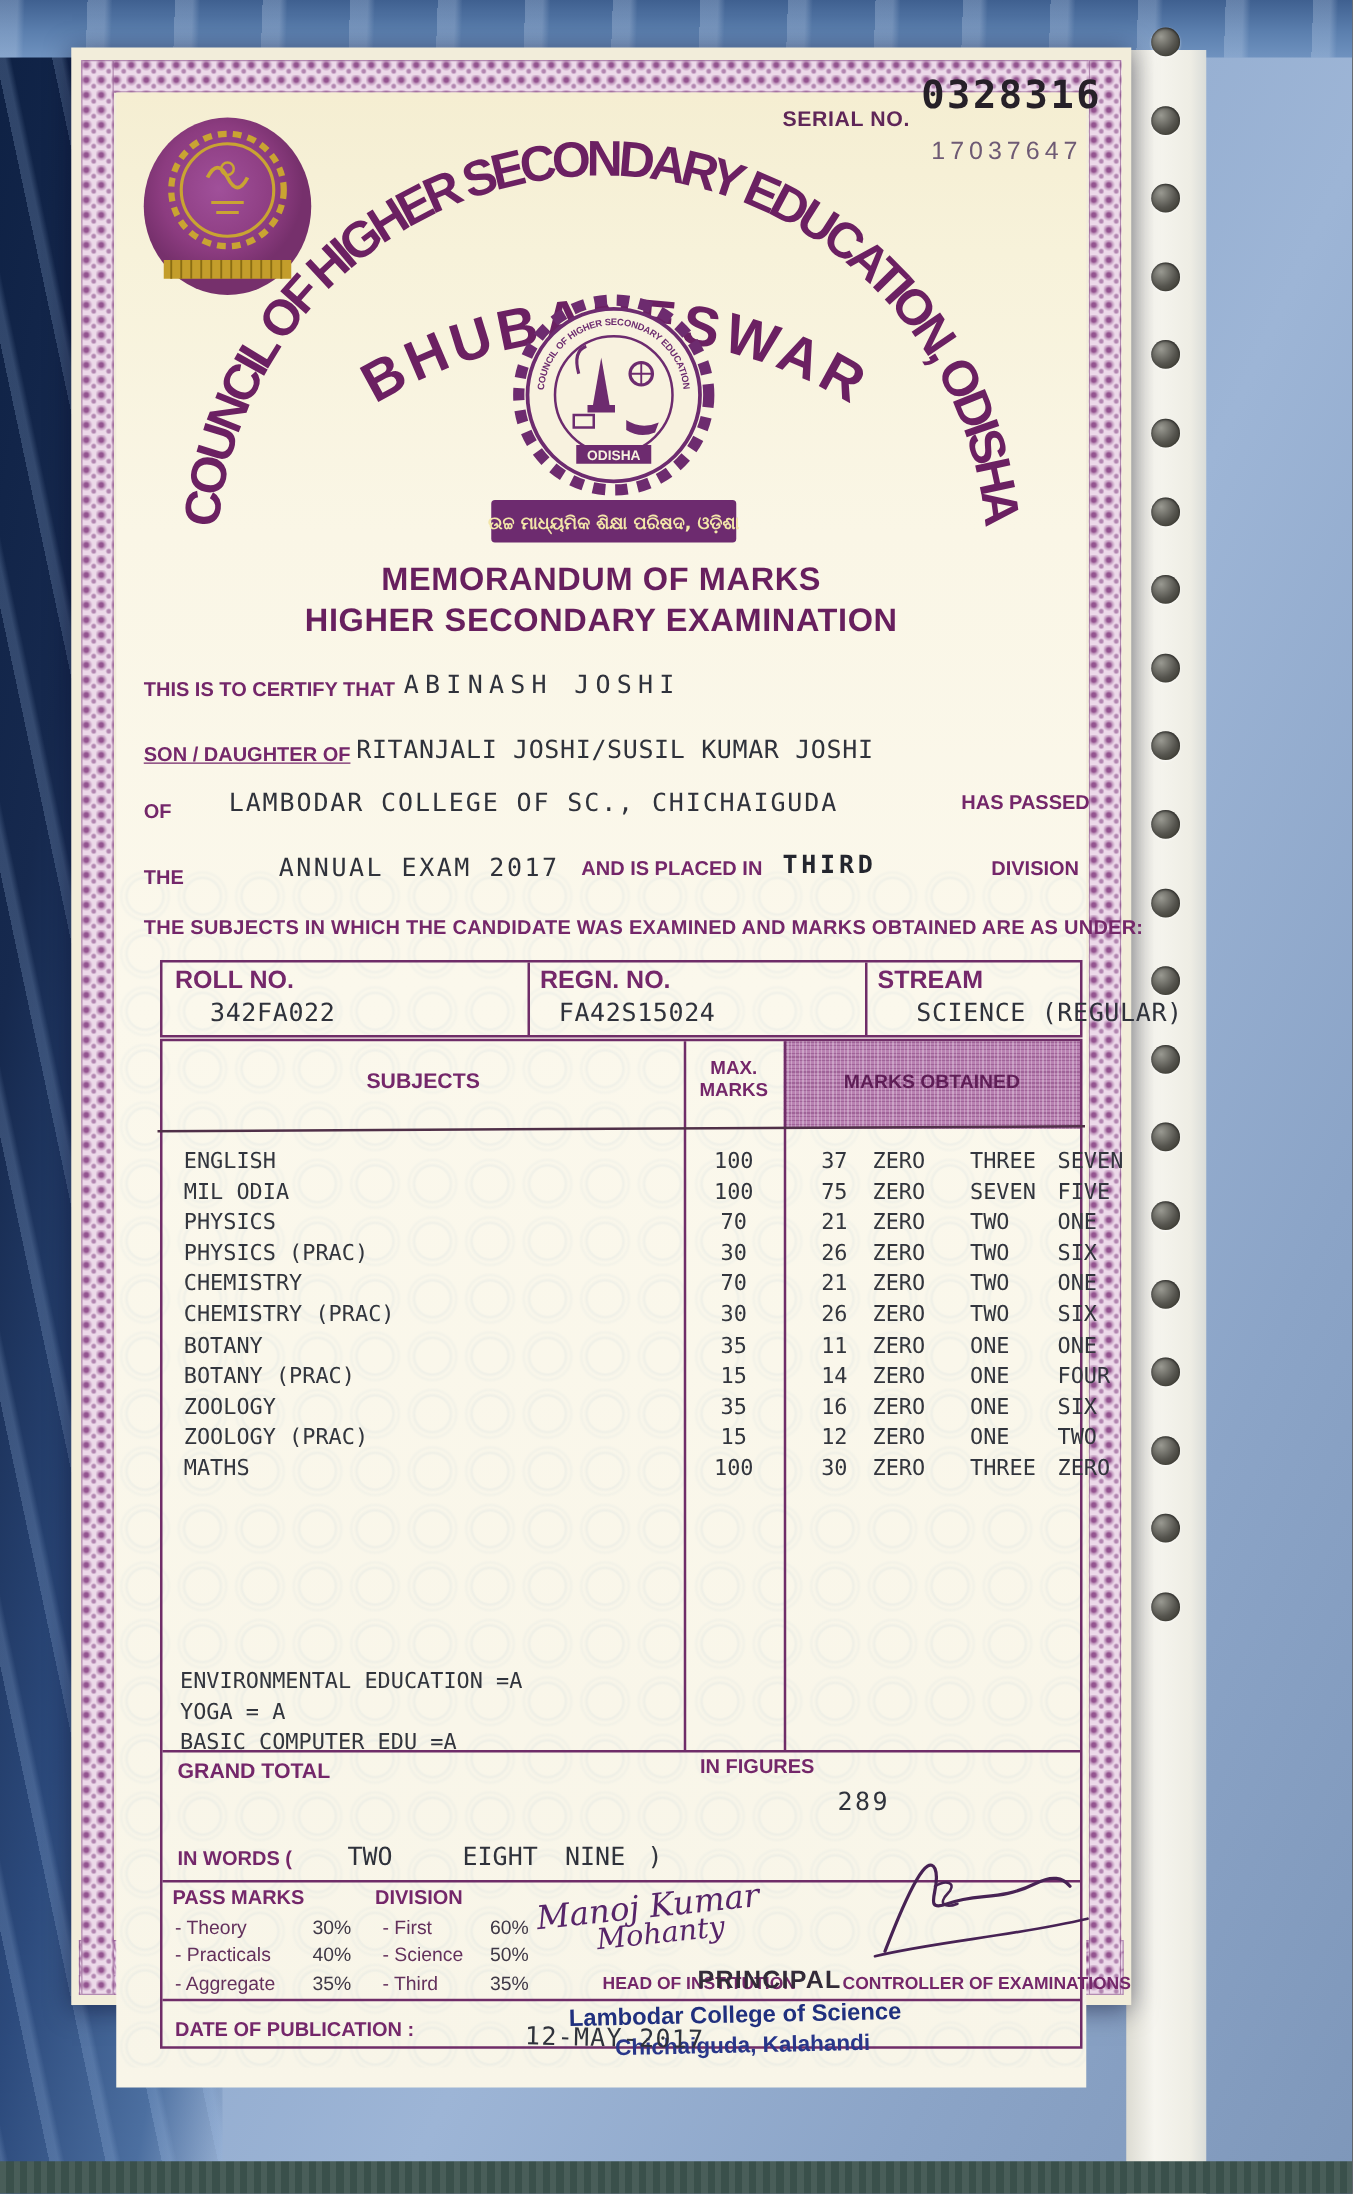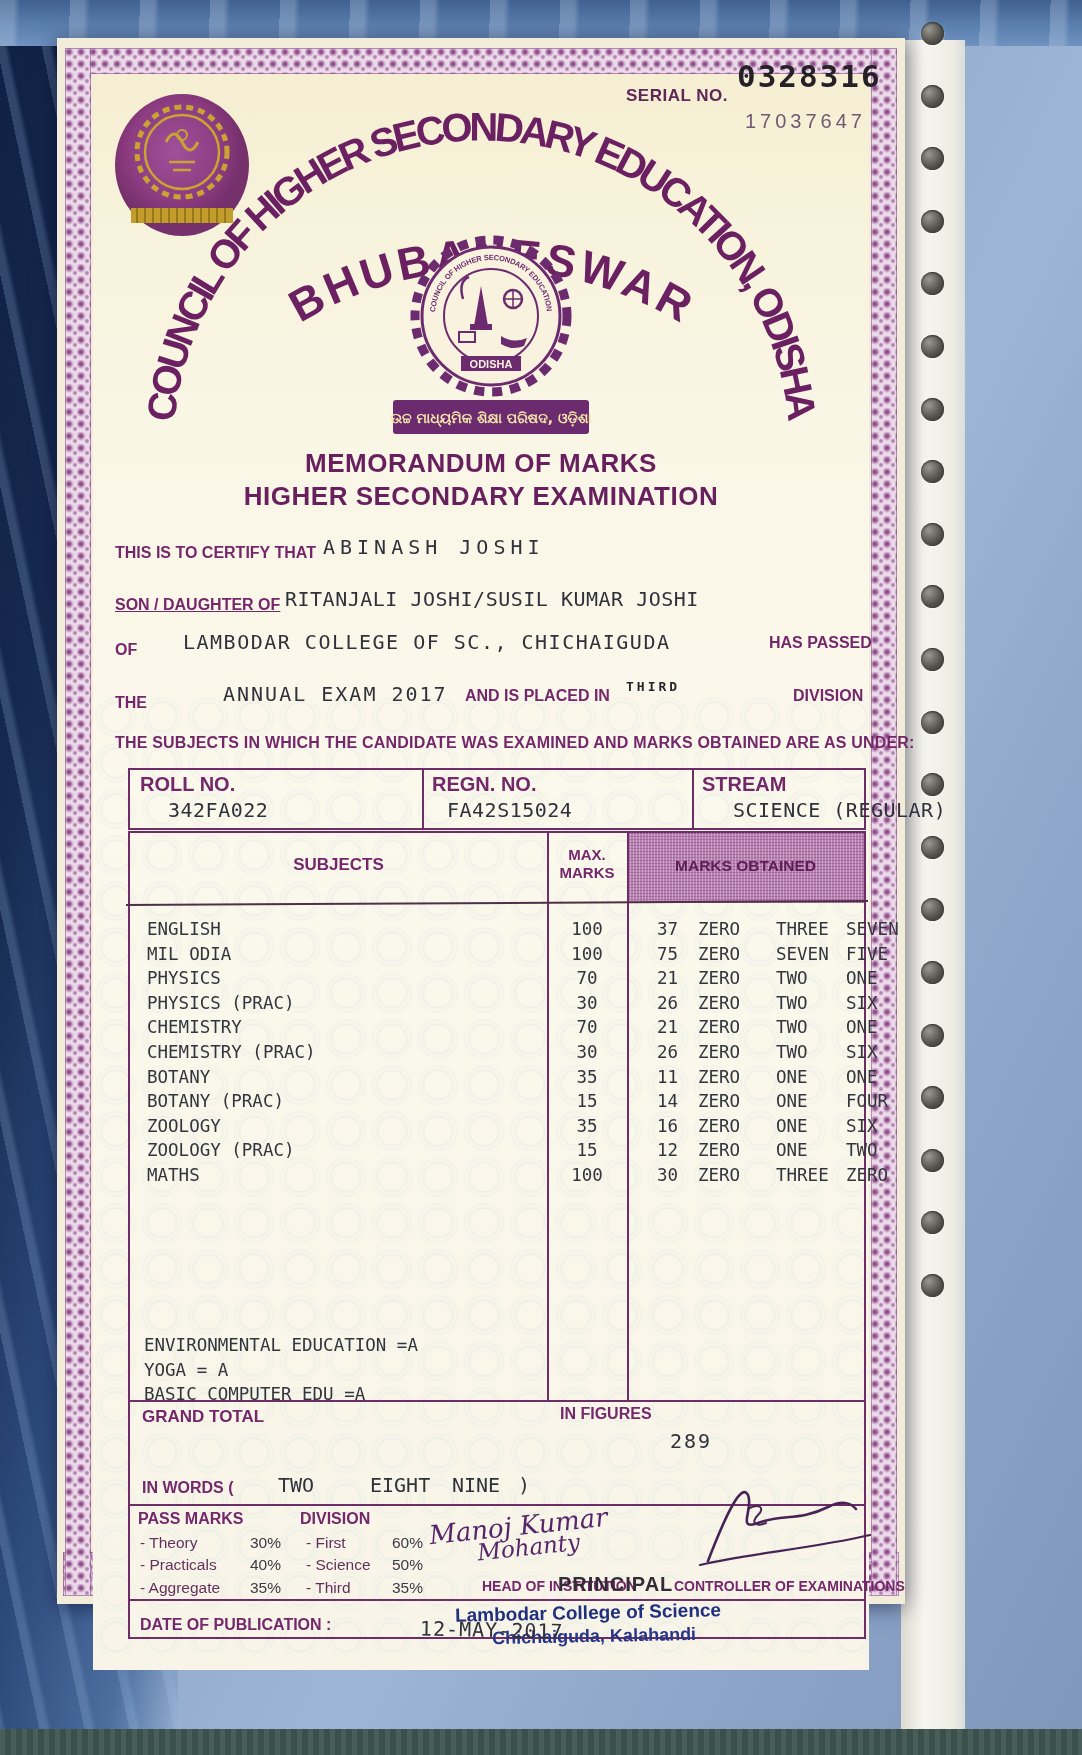--- a/index.html
+++ b/index.html
@@ -69,21 +69,21 @@
   #certify-label{left:22px;top:470px;font-size:16px;}
   #student-name{left:230px;top:461px;font-size:20px;letter-spacing:5px;}
   #parent-label{left:22px;top:522px;font-size:16px;text-decoration:underline;}
   #parents{left:192px;top:513px;font-size:20px;letter-spacing:.5px;}
   #of-label{left:22px;top:567px;font-size:16px;}
   #college{left:90px;top:556px;font-size:20px;letter-spacing:1.5px;}
   #has-passed{left:676px;top:560px;font-size:16px;}
   #the-label{left:22px;top:620px;font-size:16px;}
   #exam{left:130px;top:608px;font-size:20px;letter-spacing:2px;}
   #placed-label{left:372px;top:613px;font-size:16px;}
-  #division-value{left:533px;top:605px;font-size:13px;font-weight:bold;letter-spacing:3px;color:#24262e;}
+  #division-value{left:533px;top:605px;font-size:20px;font-weight:bold;letter-spacing:3px;color:#24262e;}
   #division-label{left:700px;top:613px;font-size:16px;}
   #subjects-line{left:22px;top:660px;font-size:16px;letter-spacing:.2px;}
 
   
   #info-box{position:absolute;left:35px;top:694px;width:734px;height:58px;border:2px solid #6f2d68;}
   .ivline{position:absolute;top:0;bottom:0;width:1.5px;background:#6f2d68;}
   #info-box .lbl{font-size:20px;}
   #info-box .val{font-size:20px;letter-spacing:.5px;}
 
   

